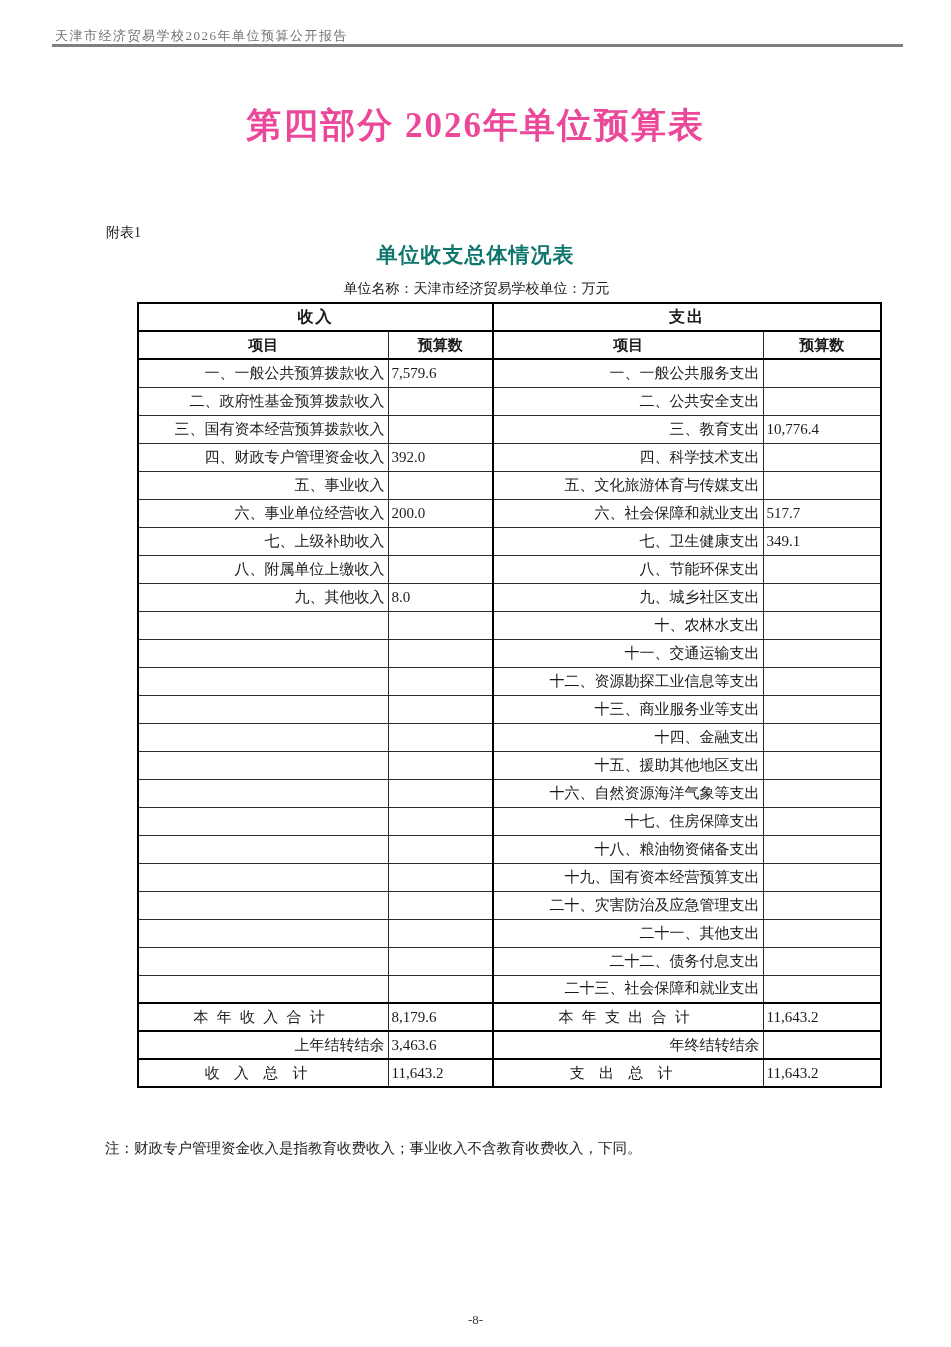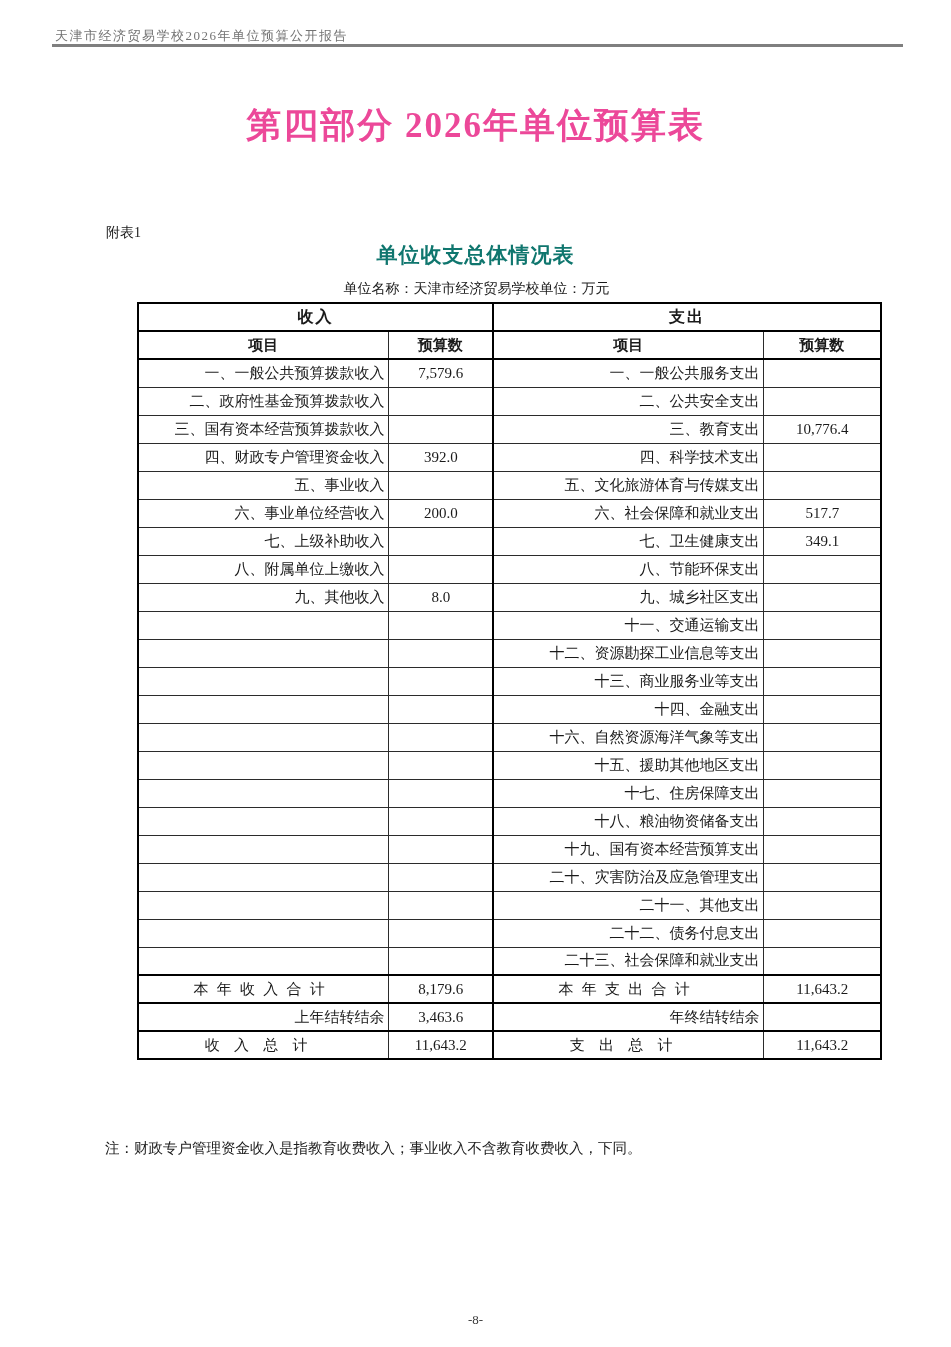--- a/index.html
+++ b/index.html
@@ -57,21 +57,21 @@
     overflow:hidden; white-space:nowrap;
     font-weight:normal;
   }
   .budget thead th {
     font-family:"Liberation Sans","DejaVu Sans",sans-serif;
     font-weight:bold; text-align:center;
     border-bottom:2px solid #000;
   }
   .budget tr.grp-row th { font-size:16px; letter-spacing:2px; }
   .budget td.item { text-align:right; }
-  .budget td.val  { text-align:center; padding-right:2px; }
+  .budget td.val  { text-align:left; padding-right:2px; }
   .budget .mid    { border-left:2px solid #000; }
   .budget tr.summary td { border-top:2px solid #000; }
   .budget tr.sum-center td.item { text-align:center; letter-spacing:0.55em; }
   .budget tr.sum-total  td.item { text-align:center; letter-spacing:0.95em; }
 
   .note {
     position:absolute; left:105px; top:1139px;
     font-size:14.5px;
   }
   .page-number {
@@ -167,20 +167,26 @@
         </tr>
         <tr>
           <td class="item">九、其他收入</td>
           <td class="val">8.0</td>
           <td class="item mid">九、城乡社区支出</td>
           <td class="val"></td>
         </tr>
         <tr>
           <td class="item"></td>
           <td class="val"></td>
+          <td class="item mid">十、农林水支出</td>
+          <td class="val"></td>
+        </tr>
+        <tr>
+          <td class="item"></td>
+          <td class="val"></td>
           <td class="item mid">十一、交通运输支出</td>
           <td class="val"></td>
         </tr>
         <tr>
           <td class="item"></td>
           <td class="val"></td>
           <td class="item mid">十二、资源勘探工业信息等支出</td>
           <td class="val"></td>
         </tr>
         <tr>
@@ -191,27 +197,27 @@
         </tr>
         <tr>
           <td class="item"></td>
           <td class="val"></td>
           <td class="item mid">十四、金融支出</td>
           <td class="val"></td>
         </tr>
         <tr>
           <td class="item"></td>
           <td class="val"></td>
+          <td class="item mid">十五、援助其他地区支出</td>
+          <td class="val"></td>
+        </tr>
+        <tr>
+          <td class="item"></td>
+          <td class="val"></td>
           <td class="item mid">十六、自然资源海洋气象等支出</td>
-          <td class="val"></td>
-        </tr>
-        <tr>
-          <td class="item"></td>
-          <td class="val"></td>
-          <td class="item mid">十五、援助其他地区支出</td>
           <td class="val"></td>
         </tr>
         <tr>
           <td class="item"></td>
           <td class="val"></td>
           <td class="item mid">十七、住房保障支出</td>
           <td class="val"></td>
         </tr>
         <tr>
           <td class="item"></td>

